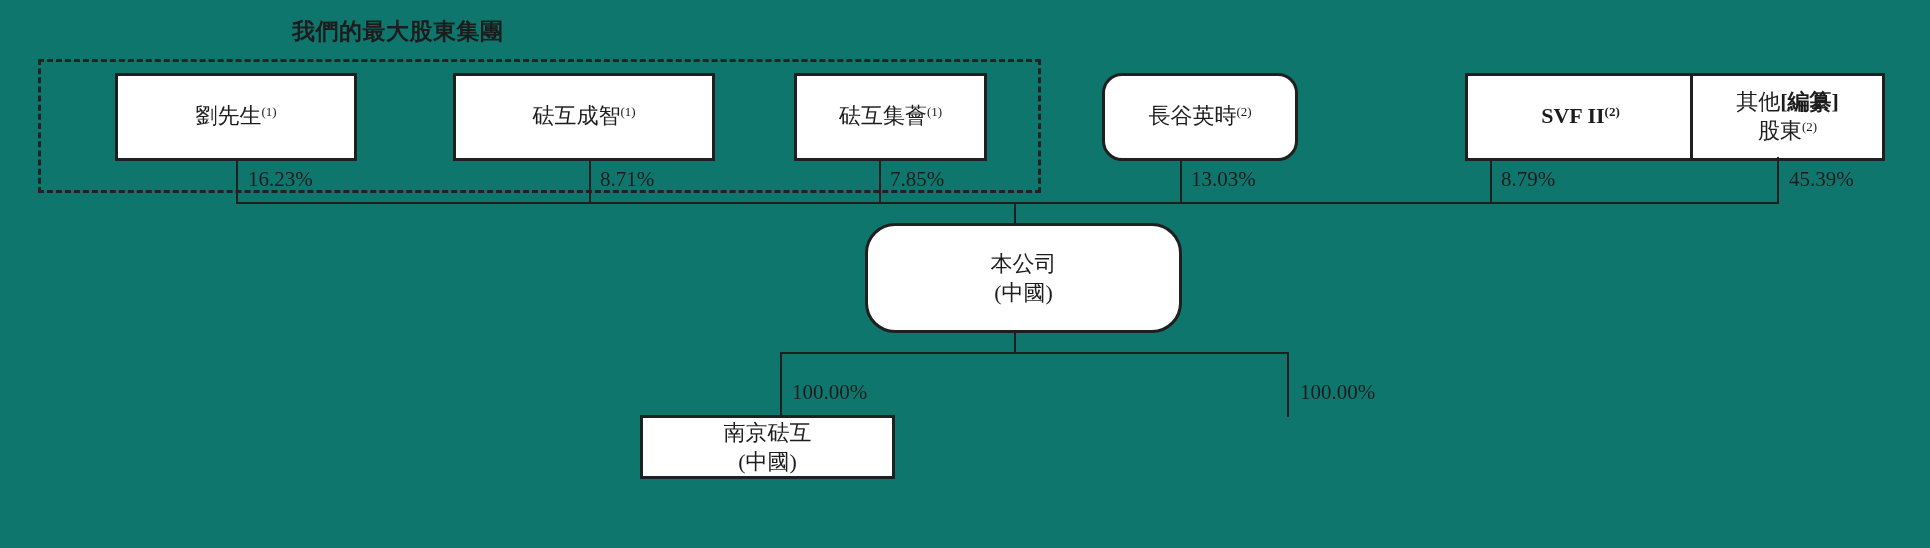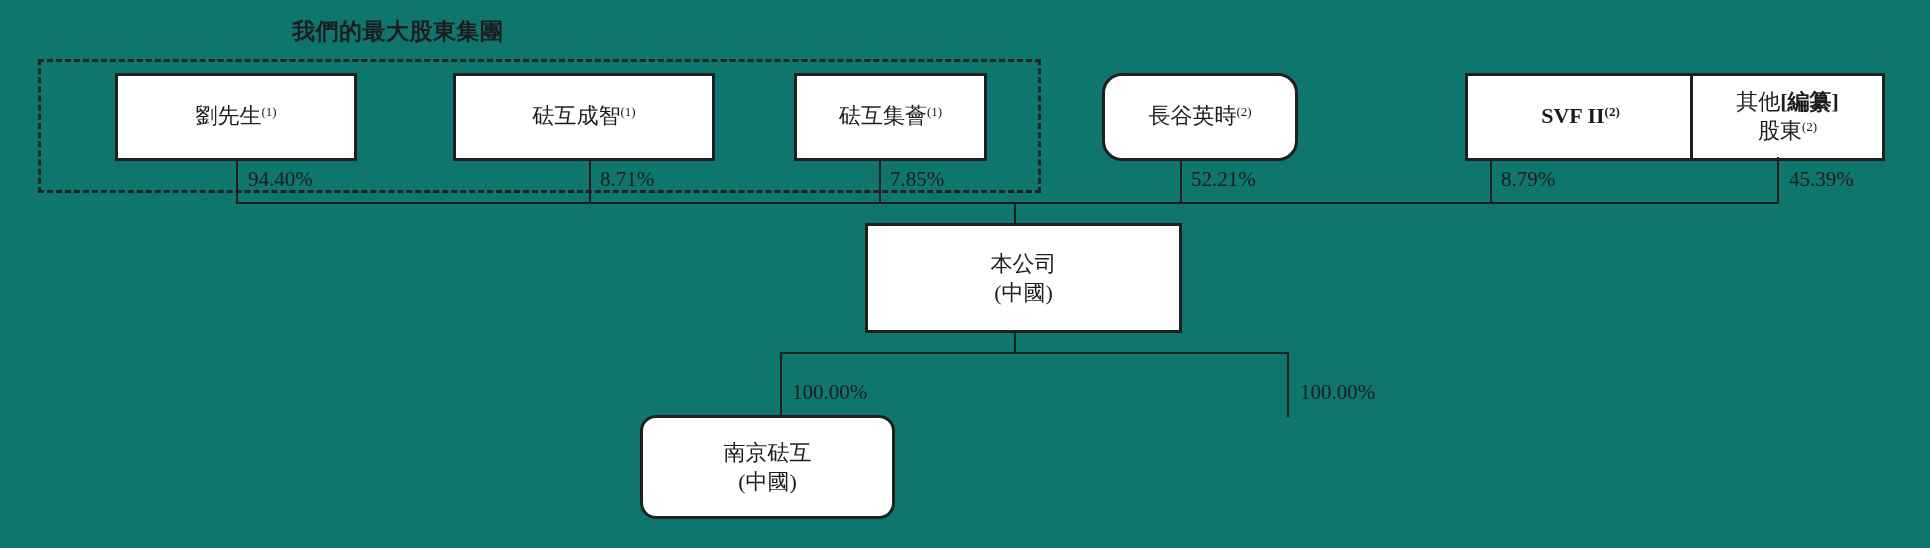--- a/index.html
+++ b/index.html
@@ -14,21 +14,21 @@
   .dashed{
     position:absolute;left:38px;top:59px;width:1003px;height:134px;
     border:3px dashed #222222;box-sizing:border-box;background:transparent;
   }
   .box{
     position:absolute;border:3px solid #1f1f1f;background:#ffffff;box-sizing:border-box;
     display:flex;flex-direction:column;align-items:center;justify-content:center;
     text-align:center;font-size:22px;line-height:29px;white-space:nowrap;
   }
   .row1{top:73px;height:88px;}
-  .sub-row{top:415px;height:104px;border-radius:16px;}
+  .sub-row{top:415px;height:64px;}
   .sup{font-size:13px;position:relative;top:-7px;letter-spacing:0;}
   .pct{position:absolute;font-size:21px;line-height:21px;white-space:nowrap;}
   .vline{position:absolute;width:2px;background:#1f1f1f;}
   .hline{position:absolute;height:2px;background:#1f1f1f;}
   .bold{font-weight:bold;}
 </style>
 </head>
 <body>
 
 <div class="canvas">
@@ -57,32 +57,32 @@
     <span><span>股東</span><span class="sup">(2)</span></span>
   </div>
 
   <div class="vline" style="left:236px;top:158px;height:46px;"></div>
   <div class="vline" style="left:589px;top:159px;height:45px;"></div>
   <div class="vline" style="left:879px;top:159px;height:45px;"></div>
   <div class="vline" style="left:1180px;top:158px;height:46px;"></div>
   <div class="vline" style="left:1490px;top:158px;height:46px;"></div>
   <div class="vline" style="left:1777px;top:157px;height:47px;"></div>
 
-  <div class="pct" style="left:248px;top:169px;">94.40%</div>
+  <div class="pct" style="left:248px;top:169px;">16.23%</div>
   <div class="pct" style="left:600px;top:169px;">8.71%</div>
   <div class="pct" style="left:890px;top:169px;">7.85%</div>
-  <div class="pct" style="left:1191px;top:169px;">52.21%</div>
+  <div class="pct" style="left:1191px;top:169px;">13.03%</div>
   <div class="pct" style="left:1501px;top:169px;">8.79%</div>
   <div class="pct" style="left:1789px;top:169px;">45.39%</div>
 
   <div class="hline" style="left:236px;top:202px;width:1543px;"></div>
 
   <div class="vline" style="left:1014px;top:202px;height:23px;"></div>
 
-  <div class="box" style="left:865px;top:223px;width:317px;height:110px;">
+  <div class="box" style="left:865px;top:223px;width:317px;height:110px;border-radius:30px;">
     <span>本公司</span>
     <span>(中國)</span>
   </div>
 
   <div class="vline" style="left:1014px;top:331px;height:23px;"></div>
   <div class="hline" style="left:780px;top:352px;width:509px;"></div>
   <div class="vline" style="left:780px;top:352px;height:65px;"></div>
   <div class="vline" style="left:1287px;top:352px;height:65px;"></div>
 
   <div class="pct" style="left:792px;top:382px;">100.00%</div>

